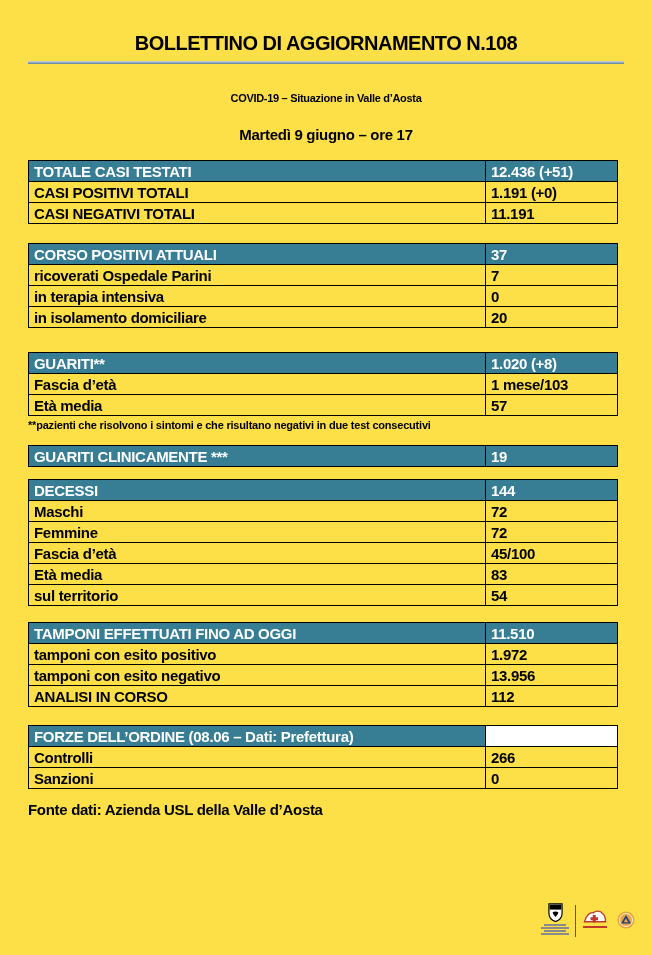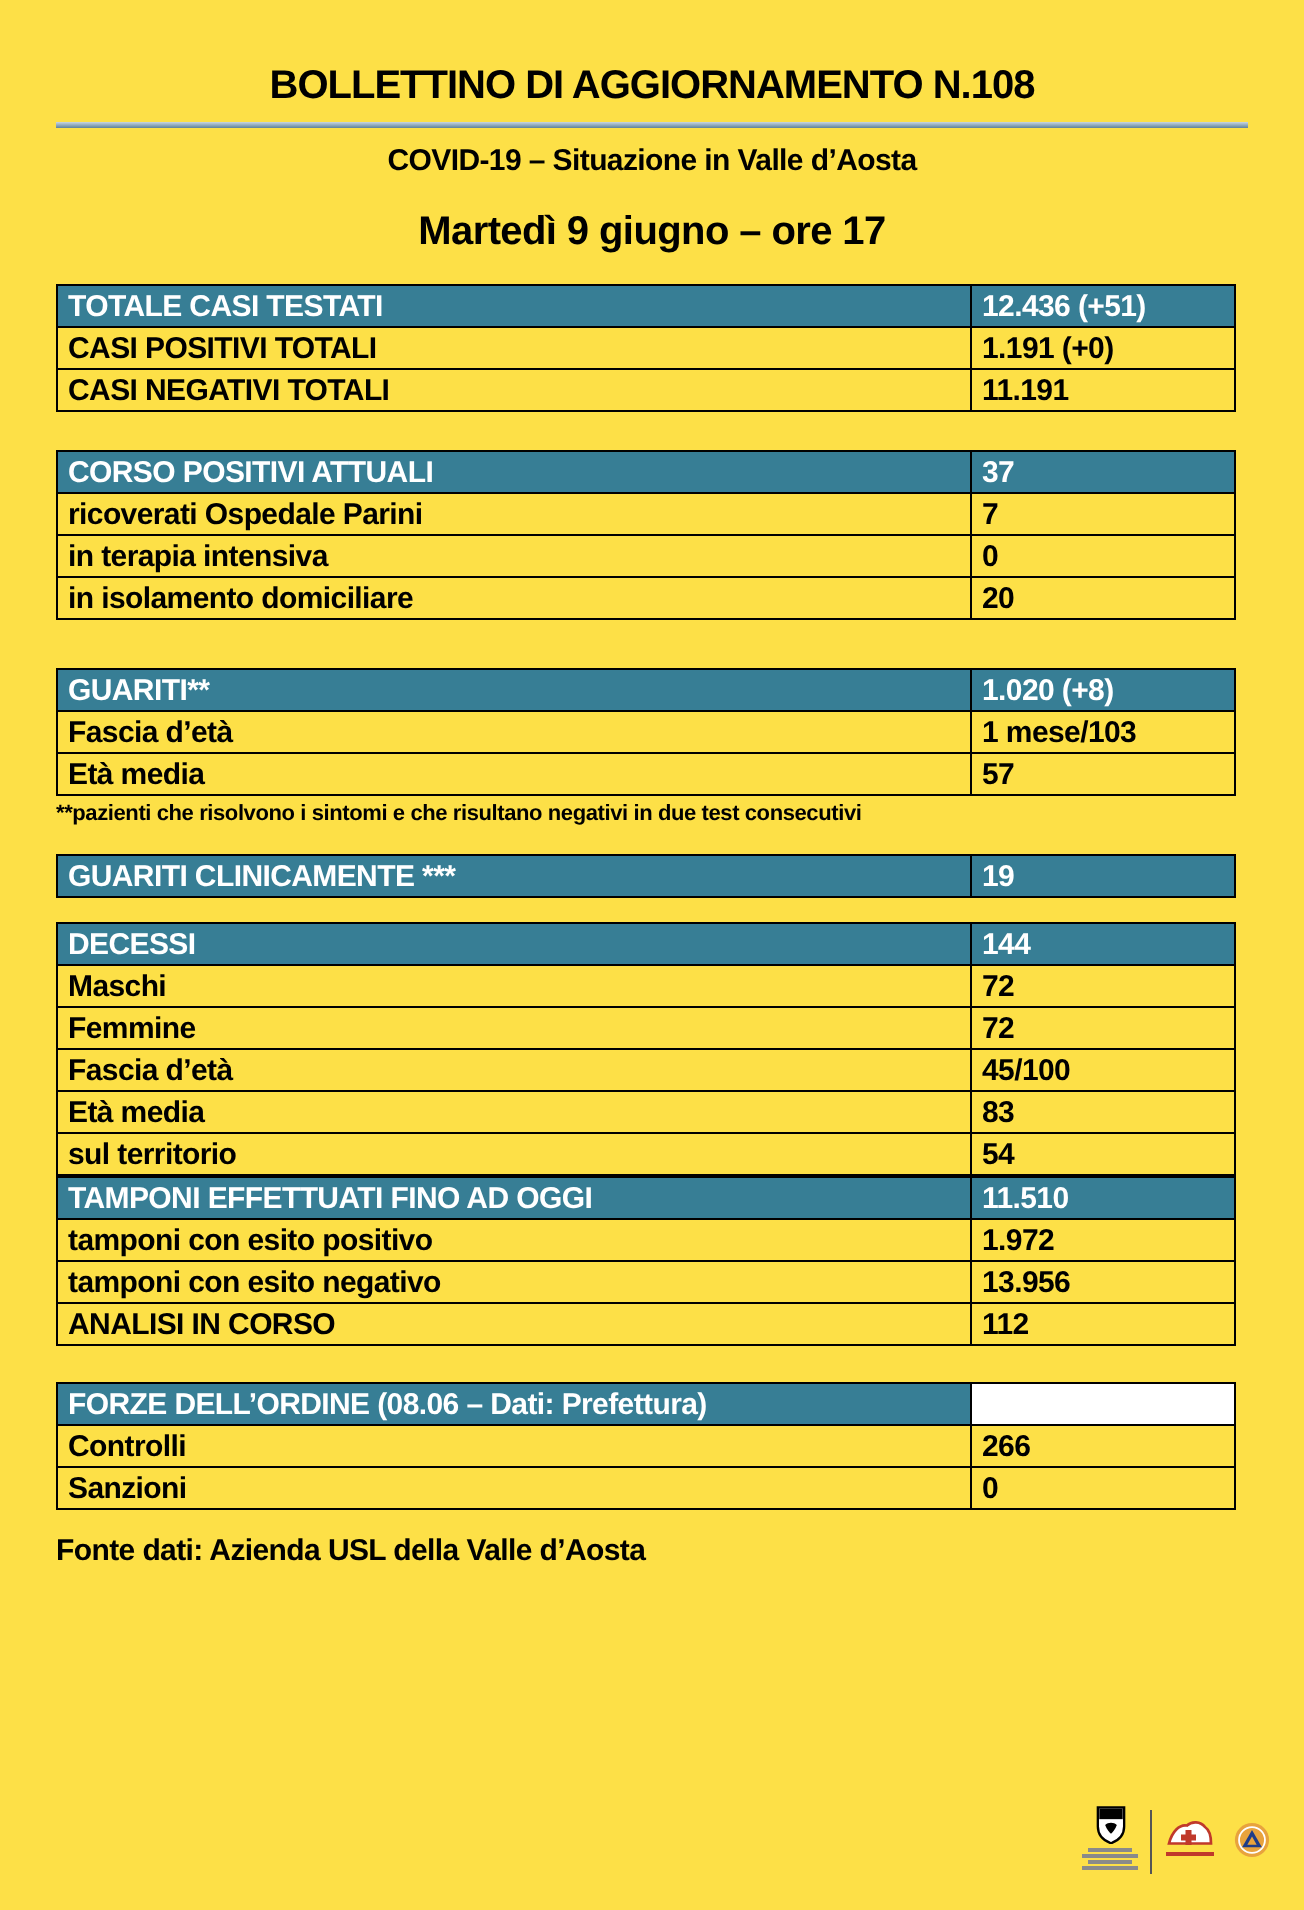--- a/index.html
+++ b/index.html
@@ -20,30 +20,30 @@
     font-size: 20px;
     letter-spacing: -0.5px;
     line-height: 26px;
   }
   .title-rule {
     margin: 5px 28px 0 28px;
     height: 3px;
     background: linear-gradient(#c9d6e2, #5f829b);
   }
   .doc-subtitle {
-    margin-top: 7px;
+    margin-top: 25px;
     text-align: center;
-    font-size: 15px;
+    font-size: 11px;
     letter-spacing: -0.3px;
     line-height: 19px;
   }
   .doc-dateline {
     margin-top: 17px;
     text-align: center;
-    font-size: 20px;
+    font-size: 15px;
     letter-spacing: -0.3px;
     line-height: 19px;
   }
   table.stat {
     border-collapse: collapse;
     table-layout: fixed;
     width: 589px;
     margin-left: 28px;
   }
   table.stat td {
@@ -73,21 +73,21 @@
     margin: 3px 0 0 28px;
     font-size: 11px;
     letter-spacing: -0.2px;
     line-height: 13px;
   }
   .mt-t1 { margin-top: 16px; }
   .mt-t2 { margin-top: 19px; }
   .mt-t3 { margin-top: 24px; }
   .mt-t4 { margin-top: 13px; }
   .mt-t5 { margin-top: 12px; }
-  .mt-t6 { }
+  .mt-t6 { margin-top: 16px; }
   .mt-t7 { margin-top: 18px; }
   .source-line {
     margin: 12px 0 0 28px;
     font-size: 15px;
     letter-spacing: -0.3px;
   }
   
   .logo-strip {
     position: absolute;
     left: 537px;

